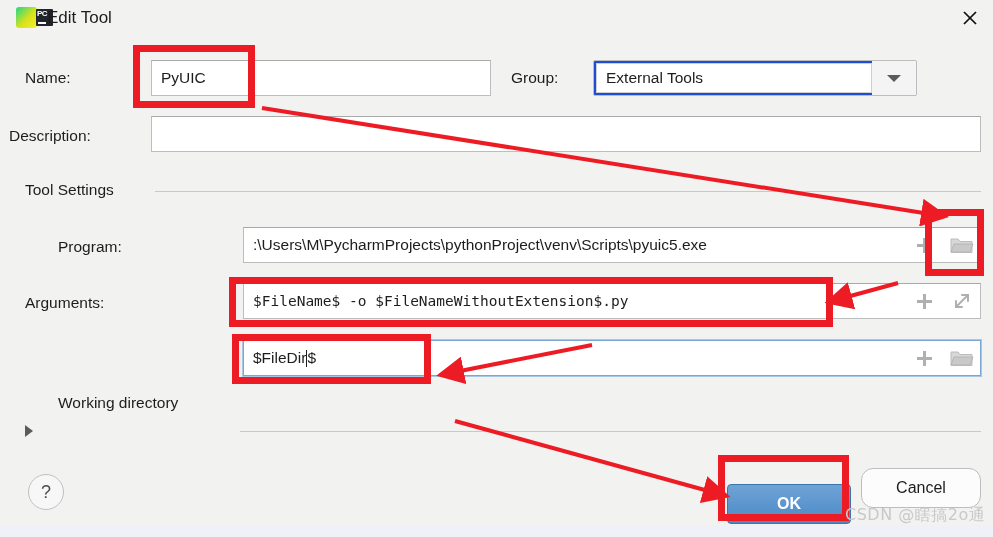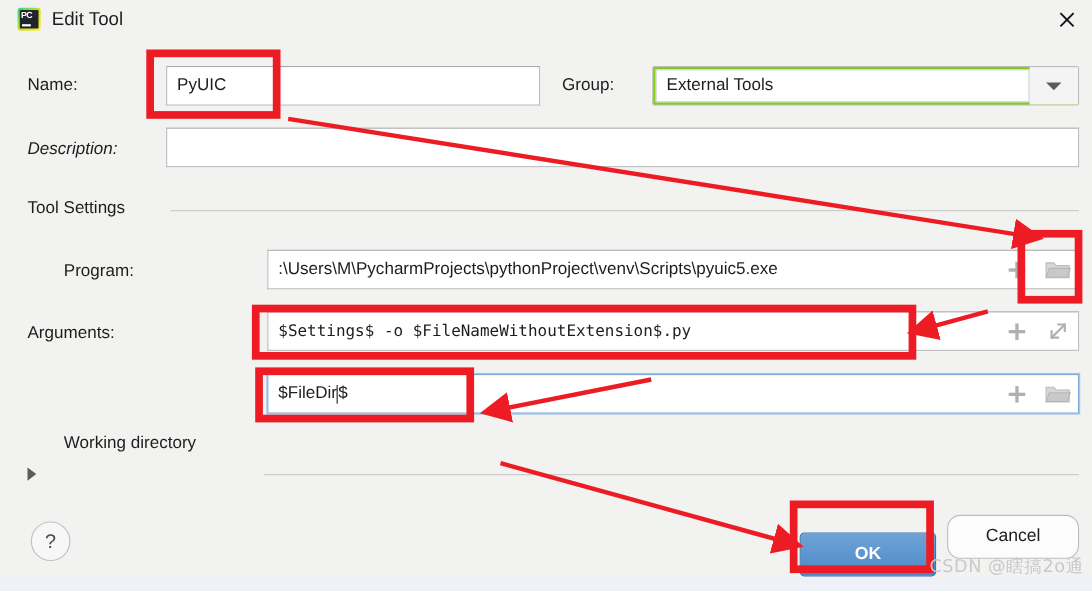--- a/index.html
+++ b/index.html
@@ -37,20 +37,21 @@
     border-radius: 3px;
     background: linear-gradient(135deg, #21d789 0%, #d7e21a 55%, #f9ec32 100%);
     padding: 2px;
     box-sizing: border-box;
   }
   #app-icon .inner {
     width: 100%; height: 100%;
     background: #21252b;
     border-radius: 1px;
     position: relative;
+    margin-left: 18px;
   }
   #app-icon .pc {
     position: absolute;
     left: 1px; top: 0px;
     font-size: 8px;
     font-weight: bold;
     color: #ffffff;
     letter-spacing: -0.5px;
     font-family: "Liberation Sans", sans-serif;
   }
@@ -106,24 +107,24 @@
   }
   .field.focused {
     border: 1px solid #7aa7d6;
     box-shadow: 0 0 0 1px #a8c7e6;
   }
 
   
   #group-combo {
     position: absolute;
     left: 593px; top: 60px;
-    width: 388px; height: 36px;
-    box-sizing: border-box;
-    display: flex;
-    background: #84cc16;
+    width: 324px; height: 36px;
+    box-sizing: border-box;
+    display: flex;
+    background: #1d4ed8;
     border: 1px solid #bdbdbd;
     border-radius: 2px;
   }
   #group-combo .val {
     flex: 1;
     background: #ffffff;
     margin: 2px 0 2px 2px;
     border: 1px solid #cfcfcf;
     display: flex;
     align-items: center;
@@ -327,42 +328,42 @@
   <div class="field" style="left:151px; top:60px; width:340px; height:36px;">PyUIC</div>
 
   <div class="lbl" style="left:511px; top:68px;">Group:</div>
   <div id="group-combo">
     <div class="val">External Tools</div>
     <div class="arrow">
       <span class="tri-down"></span>
     </div>
   </div>
 
-  <div class="lbl" style="left:25px; top:126px;font-style:italic;">Description:</div>
+  <div class="lbl" style="left:9px; top:126px;">Description:</div>
   <div class="field" style="left:151px; top:116px; width:830px; height:36px;"></div>
 
   <div class="section-title" style="left:25px; top:181px;">Tool Settings</div>
   <div class="section-rule" style="left:155px; top:191px; width:826px;"></div>
 
   <div class="lbl" style="left:58px; top:237px;">Program:</div>
   <div class="field" style="left:243px; top:227px; width:738px; height:36px;">:\Users\M\PycharmProjects\pythonProject\venv\Scripts\pyuic5.exe</div>
   <div class="row-icons" style="left:905px; top:227px; height:36px;">
     <div class="icon-btn">
       <span class="plus-ic"></span>
     </div>
     <div class="icon-btn">
       <svg width="24" height="19" viewBox="0 0 24 19">
         <path d="M1 3 h7 l2 2.5 h12 v11 h-21 z" fill="#d7d7d7" stroke="#bcbcbc" stroke-width="1"></path>
         <path d="M4 8 h19 l-3 8 h-19 z" fill="#c9c9c9" stroke="#b6b6b6" stroke-width="1"></path>
       </svg>
     </div>
   </div>
 
   <div class="lbl" style="left:25px; top:293px;">Arguments:</div>
-  <div class="field mono" style="left:243px; top:283px; width:738px; height:36px;">$Settings$ -o $FileNameWithoutExtension$.py</div>
+  <div class="field mono" style="left:243px; top:283px; width:738px; height:36px;">$FileName$ -o $FileNameWithoutExtension$.py</div>
   <div class="row-icons" style="left:905px; top:283px; height:36px;">
     <div class="icon-btn">
       <span class="plus-ic"></span>
     </div>
     <div class="icon-btn">
       <svg width="20" height="20" viewBox="0 0 20 20">
         <g stroke="#b0b0b0" stroke-width="2" fill="none" stroke-linecap="round">
           <line x1="4" y1="16" x2="16" y2="4"></line>
           <polyline points="10,4 16,4 16,10"></polyline>
           <polyline points="10,16 4,16 4,10"></polyline>

